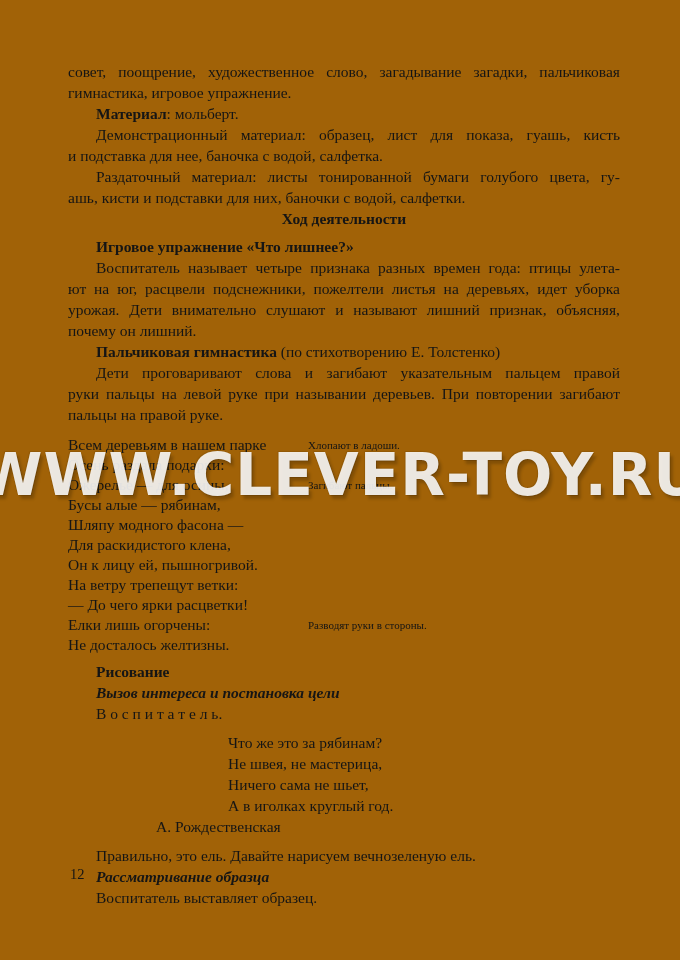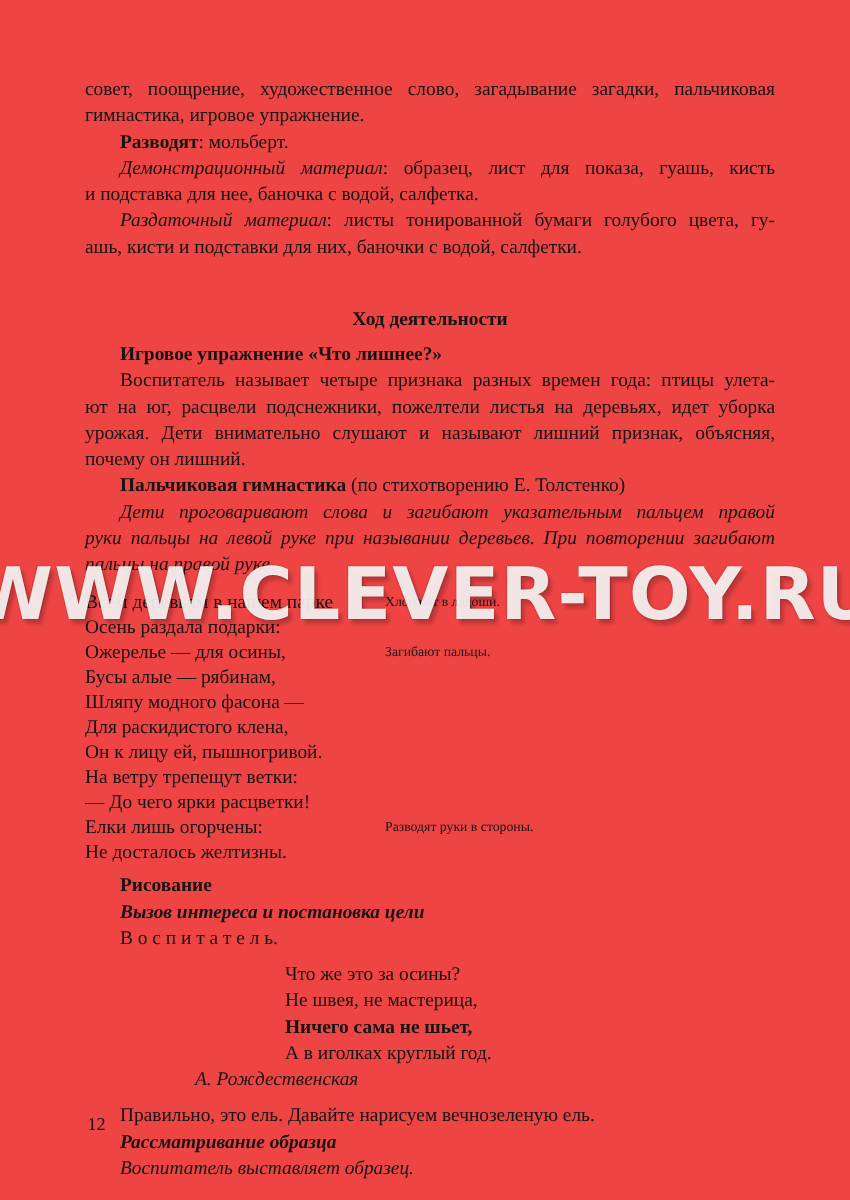--- a/index.html
+++ b/index.html
@@ -1,36 +1,36 @@
 <!DOCTYPE html>
 <html><head>
 <meta charset="utf-8">
 <style>
   html,body { margin:0; padding:0; background:#888; }
   .page {
     position:relative;
     width:680px; height:960px;
     margin:0 auto;
-    background:#ef4444;
+    background:#a16207;
     overflow:hidden;
     font-family:"Liberation Serif","DejaVu Serif",serif;
     font-size:15.5px;
     color:#151515;
   }
   .doc-body {
     position:absolute;
     top:61px; left:68px;
     width:552px;
   }
   .line { position:relative; line-height:21px; }
   .line.j { text-align:justify; text-align-last:justify; }
   .line.c { text-align:center; }
   .line.ti { text-indent:28px; }
   .seg.b  { font-weight:bold; }
-  .seg.i  { font-style:italic; }
+  .seg.i  { }
   .seg.bi { font-weight:bold; font-style:italic; }
   .ann {
     position:absolute; top:1px;
     font-size:11px;
     line-height:19px;
     white-space:nowrap;
   }
   .watermark {
     position:absolute;
     top:441px;
@@ -45,38 +45,38 @@
     text-shadow:
       3px 4px 3px rgba(0,0,0,0.20),
       1px 1px 0 rgba(0,0,0,0.10),
       -1px -1px 1px rgba(0,0,0,0.08),
       0 0 1px rgba(0,0,0,0.12);
     z-index:5;
     pointer-events:none;
   }
   .pagenum {
     position:absolute;
-    left:70px; top:890px;
+    left:70px; top:864px;
     font-size:14.5px;
     line-height:20px;
   }
 </style>
 </head>
 <body>
 
 <div class="page">
   <div class="doc-body">
       <div class="line j"><span class="seg">совет, поощрение, художественное слово, загадывание загадки, пальчиковая</span></div>
       <div class="line"><span class="seg">гимнастика, игровое упражнение.</span></div>
-      <div class="line ti"><span class="seg b">Разводят</span><span class="seg">: мольберт.</span></div>
+      <div class="line ti"><span class="seg b">Материал</span><span class="seg">: мольберт.</span></div>
       <div class="line j ti"><span class="seg i">Демонстрационный материал</span><span class="seg">: образец, лист для показа, гуашь, кисть</span></div>
       <div class="line"><span class="seg">и подставка для нее, баночка с водой, салфетка.</span></div>
       <div class="line j ti"><span class="seg i">Раздаточный материал</span><span class="seg">: листы тонированной бумаги голубого цвета, гу-</span></div>
       <div class="line"><span class="seg">ашь, кисти и подставки для них, баночки с водой, салфетки.</span></div>
-      <div class="line c" style="margin-bottom: 7px; margin-top: 37px;"><span class="seg b">Ход деятельности</span></div>
+      <div class="line c" style="margin-bottom: 7px;"><span class="seg b">Ход деятельности</span></div>
       <div class="line ti"><span class="seg b">Игровое упражнение «Что лишнее?»</span></div>
       <div class="line j ti"><span class="seg">Воспитатель называет четыре признака разных времен года: птицы улета-</span></div>
       <div class="line j"><span class="seg">ют на юг, расцвели подснежники, пожелтели листья на деревьях, идет уборка</span></div>
       <div class="line j"><span class="seg">урожая. Дети внимательно слушают и называют лишний признак, объясняя,</span></div>
       <div class="line"><span class="seg">почему он лишний.</span></div>
       <div class="line ti"><span class="seg b">Пальчиковая гимнастика</span><span class="seg"> (по стихотворению Е. Толстенко)</span></div>
       <div class="line j ti"><span class="seg i">Дети проговаривают слова и загибают указательным пальцем правой</span></div>
       <div class="line j"><span class="seg i">руки пальцы на левой руке при назывании деревьев. При повторении загибают</span></div>
       <div class="line"><span class="seg i">пальцы на правой руке.</span></div>
       <div class="line" style="margin-top: 10px; line-height: 20px;"><span class="seg">Всем деревьям в нашем парке</span><span class="ann" style="left: 240px;">Хлопают в ладоши.</span></div>
@@ -86,23 +86,23 @@
       <div class="line" style="line-height: 20px;"><span class="seg">Шляпу модного фасона —</span></div>
       <div class="line" style="line-height: 20px;"><span class="seg">Для раскидистого клена,</span></div>
       <div class="line" style="line-height: 20px;"><span class="seg">Он к лицу ей, пышногривой.</span></div>
       <div class="line" style="line-height: 20px;"><span class="seg">На ветру трепещут ветки:</span></div>
       <div class="line" style="line-height: 20px;"><span class="seg">— До чего ярки расцветки!</span></div>
       <div class="line" style="line-height: 20px;"><span class="seg">Елки лишь огорчены:</span><span class="ann" style="left: 240px;">Разводят руки в стороны.</span></div>
       <div class="line" style="line-height: 20px;"><span class="seg">Не досталось желтизны.</span></div>
       <div class="line ti" style="margin-top: 6px; font-family: Liberation Serif, serif;"><span class="seg b">Рисование</span></div>
       <div class="line ti"><span class="seg bi">Вызов интереса и постановка цели</span></div>
       <div class="line ti"><span class="seg">В о с п и т а т е л ь.</span></div>
-      <div class="line" style="margin-top: 8px; margin-left: 160px;"><span class="seg">Что же это за осины?</span></div>
+      <div class="line" style="margin-top: 8px; margin-left: 160px;"><span class="seg">Что же это за рябинам?</span></div>
       <div class="line" style="margin-left: 160px;"><span class="seg">Не швея, не мастерица,</span></div>
-      <div class="line" style="margin-left: 160px; font-weight: bold;"><span class="seg">Ничего сама не шьет,</span></div>
+      <div class="line" style="margin-left: 160px;"><span class="seg">Ничего сама не шьет,</span></div>
       <div class="line" style="margin-left: 160px;"><span class="seg">А в иголках круглый год.</span></div>
       <div class="line" style="margin-left: 88px;"><span class="seg i">А. Рождественская</span></div>
       <div class="line ti" style="margin-top: 8px;"><span class="seg">Правильно, это ель. Давайте нарисуем вечнозеленую ель.</span></div>
       <div class="line ti"><span class="seg bi">Рассматривание образца</span></div>
       <div class="line ti"><span class="seg i">Воспитатель выставляет образец.</span></div>
     </div>
   <div class="watermark">WWW.CLEVER-TOY.RU</div>
   <div class="pagenum">12</div>
 </div>
 

